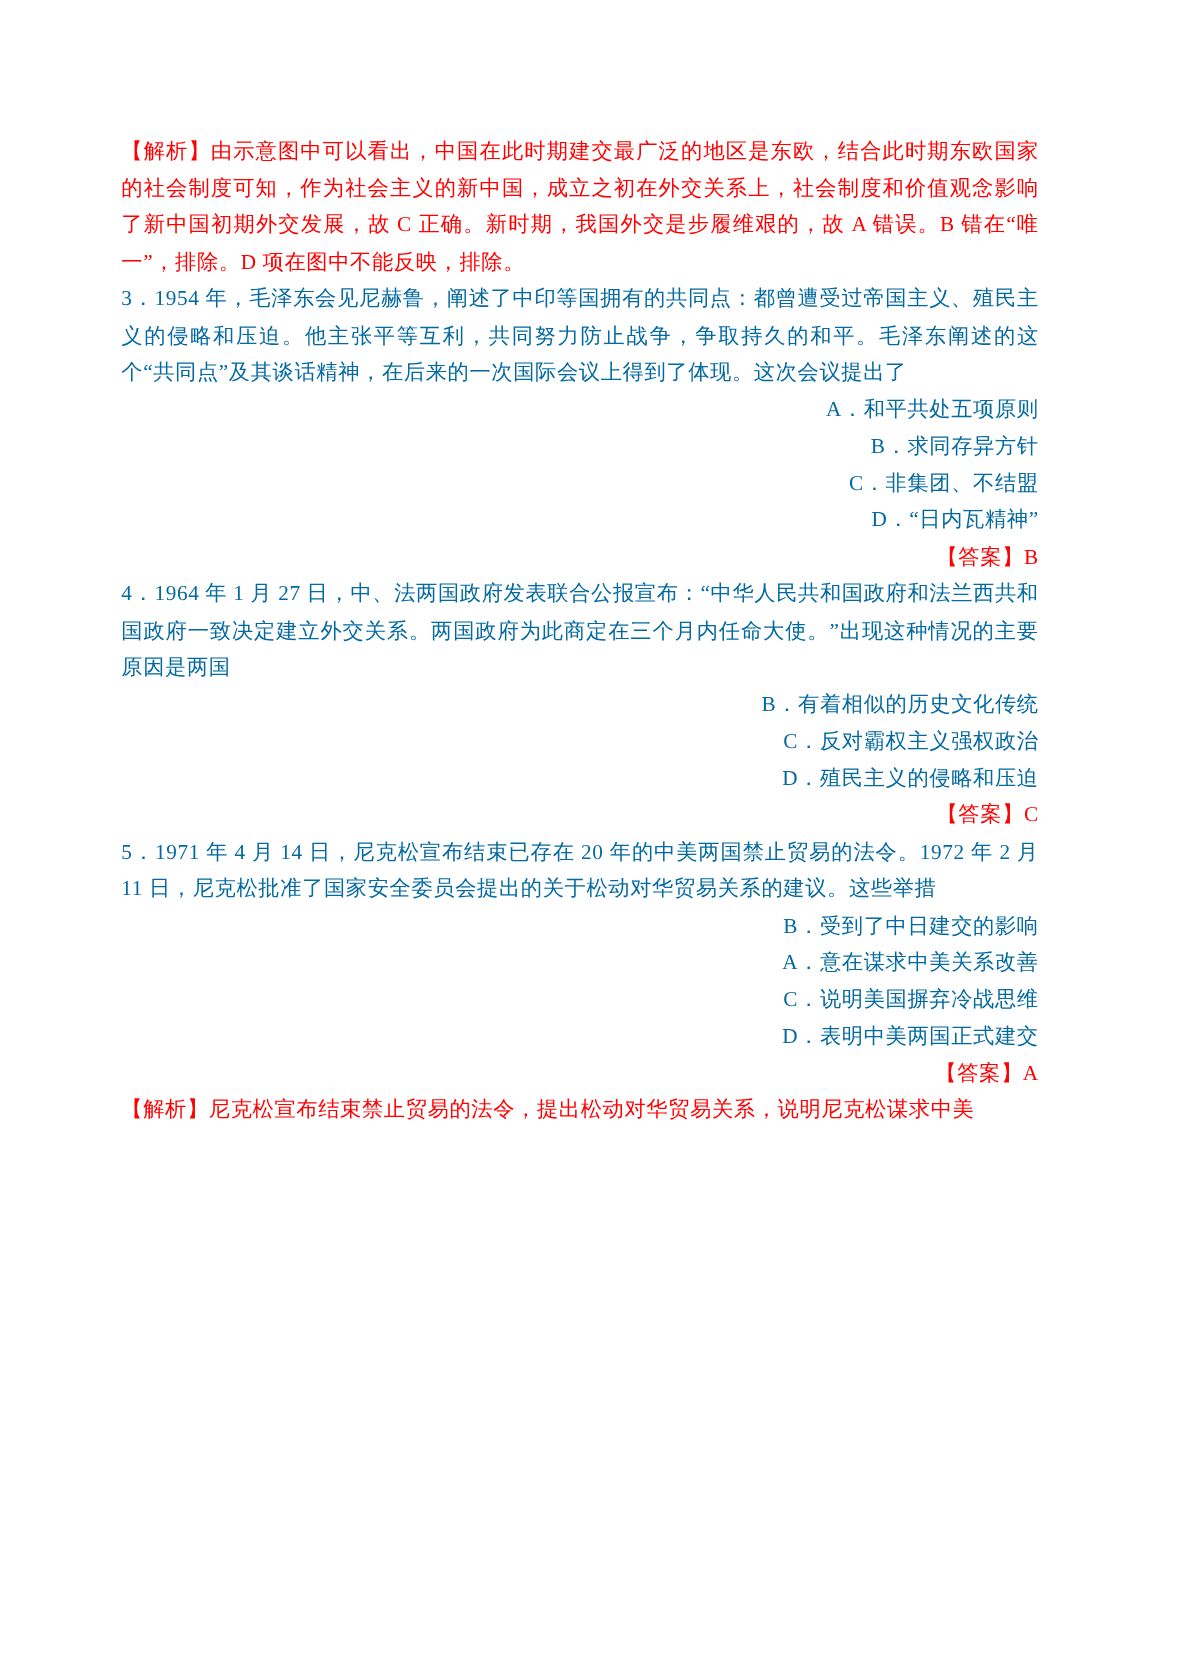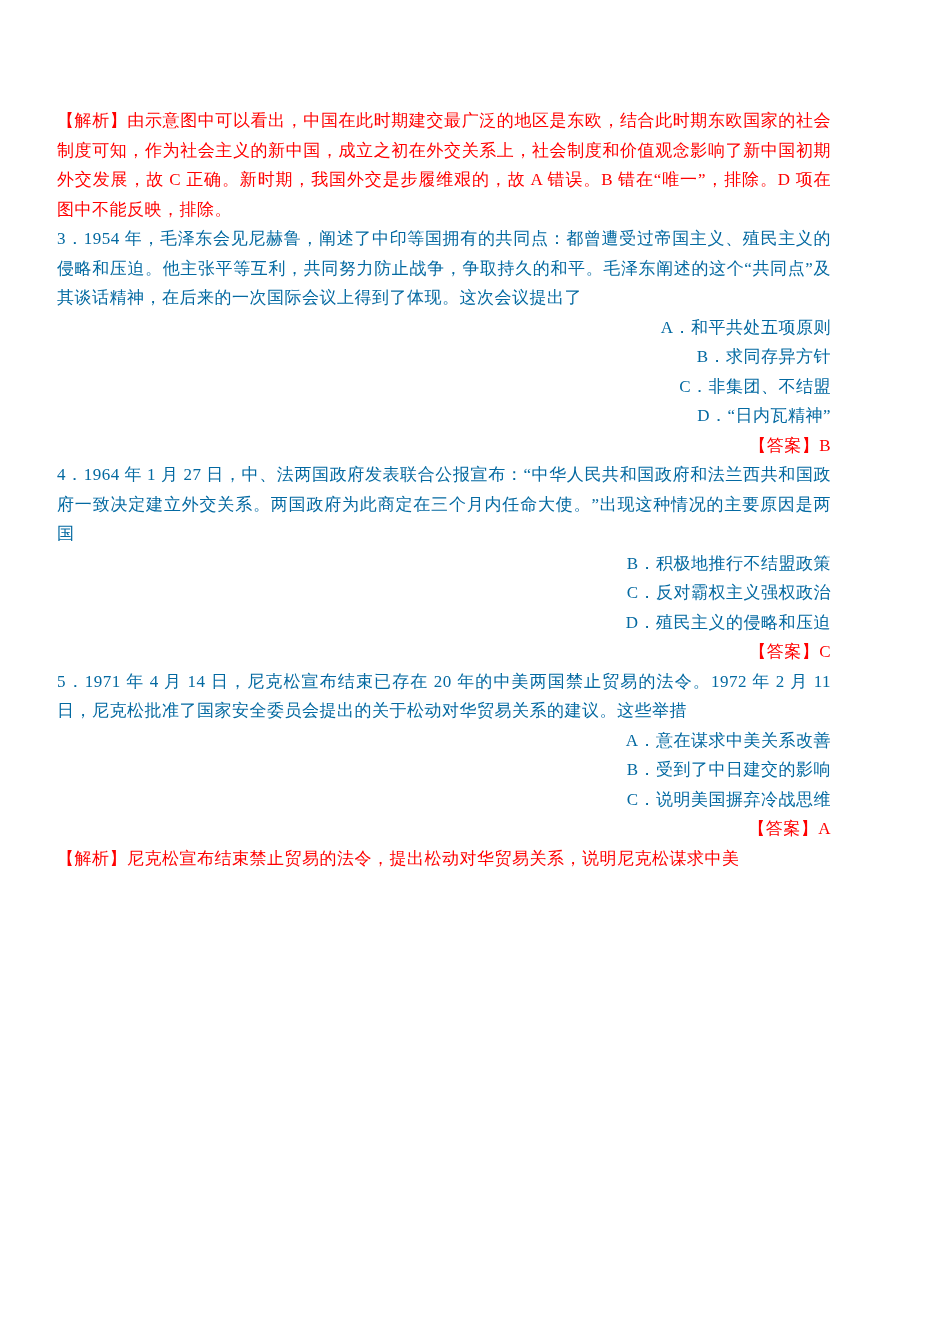--- a/index.html
+++ b/index.html
@@ -10,21 +10,21 @@
   body {
     width: 950px;
     height: 1344px;
     overflow: hidden;
     font-family: "Liberation Serif", "DejaVu Serif", serif;
   }
   .page {
     box-sizing: border-box;
     width: 950px;
     height: 1344px;
-    padding: 106px 119px 0 57px;
+    padding: 106px 119px 0 97px;
     background: #ffffff;
   }
   .block {
     margin: 0;
     font-size: 17px;
     line-height: 29.5px;
     text-align: justify;
     letter-spacing: 0.5px;
     word-break: break-all;
   }
@@ -39,23 +39,24 @@
 
 <div class="page">
   <p class="block red">【解析】由示意图中可以看出，中国在此时期建交最广泛的地区是东欧，结合此时期东欧国家的社会制度可知，作为社会主义的新中国，成立之初在外交关系上，社会制度和价值观念影响了新中国初期外交发展，故 C 正确。新时期，我国外交是步履维艰的，故 A 错误。B 错在“唯一”，排除。D 项在图中不能反映，排除。</p>
   <p class="block black">3．1954 年，毛泽东会见尼赫鲁，阐述了中印等国拥有的共同点：都曾遭受过帝国主义、殖民主义的侵略和压迫。他主张平等互利，共同努力防止战争，争取持久的和平。毛泽东阐述的这个“共同点”及其谈话精神，在后来的一次国际会议上得到了体现。这次会议提出了</p>
   <p class="block black option">A．和平共处五项原则</p>
   <p class="block black option">B．求同存异方针</p>
   <p class="block black option">C．非集团、不结盟</p>
   <p class="block black option">D．“日内瓦精神”</p>
   <p class="block red option">【答案】B</p>
   <p class="block black">4．1964 年 1 月 27 日，中、法两国政府发表联合公报宣布：“中华人民共和国政府和法兰西共和国政府一致决定建立外交关系。两国政府为此商定在三个月内任命大使。”出现这种情况的主要原因是两国</p>
-  <p class="block black option">B．积极地推行不结盟政策</p>
+  <p class="block black option">B．有着相似的历史文化传统</p>
   <p class="block black option">C．反对霸权主义强权政治</p>
   <p class="block black option">D．殖民主义的侵略和压迫</p>
   <p class="block red option">【答案】C</p>
   <p class="block black">5．1971 年 4 月 14 日，尼克松宣布结束已存在 20 年的中美两国禁止贸易的法令。1972 年 2 月 11 日，尼克松批准了国家安全委员会提出的关于松动对华贸易关系的建议。这些举措</p>
+  <p class="block black option">B．受到了中日建交的影响</p>
   <p class="block black option">A．意在谋求中美关系改善</p>
-  <p class="block black option">B．受到了中日建交的影响</p>
   <p class="block black option">C．说明美国摒弃冷战思维</p>
+  <p class="block black option">D．表明中美两国正式建交</p>
   <p class="block red option">【答案】A</p>
   <p class="block red">【解析】尼克松宣布结束禁止贸易的法令，提出松动对华贸易关系，说明尼克松谋求中美</p>
 </div>
 
 </body></html>

